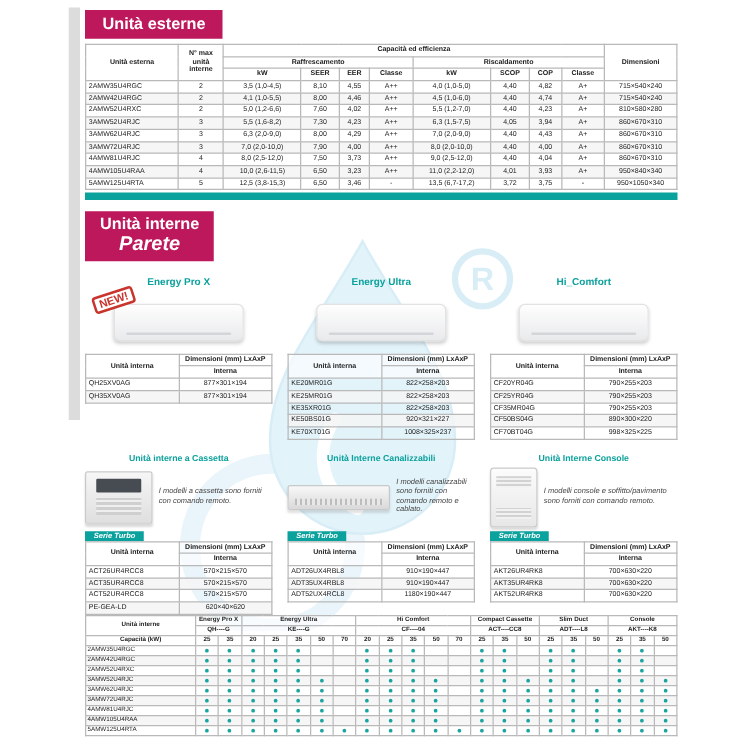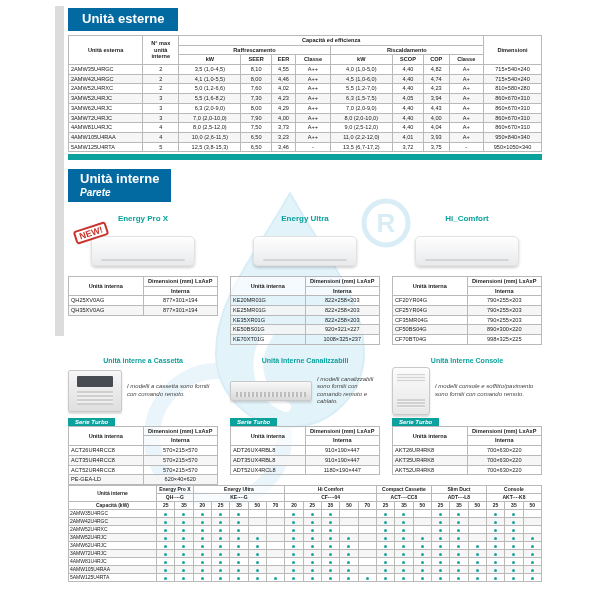--- a/index.html
+++ b/index.html
@@ -2,22 +2,22 @@
 <html><head>
 <meta charset="utf-8">
 <style>
   *{margin:0;padding:0;box-sizing:border-box}
   html,body{width:600px;height:600px}
   body{font-family:"Liberation Sans",sans-serif;background:#fff;position:relative;overflow:hidden;color:#222}
   .strip{position:absolute;left:55px;top:6px;width:9px;height:330px;background:#dcdcdc}
   .watermark{position:absolute;left:140px;top:185px;width:310px;height:320px;z-index:1;opacity:.55;pointer-events:none}
   .content{position:absolute;left:68px;top:8px;width:474px;z-index:2}
 
-  .badge{display:inline-block;background:#0369a1;color:#fff;font-weight:bold;padding:4px 14px;font-size:13px;line-height:1.15}
-  .badge .sub{font-style:italic;font-size:10px;font-weight:bold}
+  .badge{display:inline-block;background:#be185d;color:#fff;font-weight:bold;padding:4px 14px;font-size:13px;line-height:1.15}
+  .badge .sub{font-style:italic;font-size:16px;text-align:center;font-weight:bold}
   .badge2{margin-top:9px;padding:3px 12px}
 
   table.t{border-collapse:collapse;width:100%;background:transparent}
   .t th,.t td{border:1px solid #b9b9b9;font-size:5.6px;padding:1px 2px;text-align:center;line-height:1.2;color:#222}
   .t th{font-weight:bold;background:rgba(255,255,255,.6)}
   .t tbody tr:nth-child(even) td{background:rgba(244,244,244,.85)}
   .outdoor{margin-top:4px}
   .outdoor tbody td:first-child{text-align:left}
   .tealbar{height:6px;background:#0ba19c;margin-top:2px}
 

